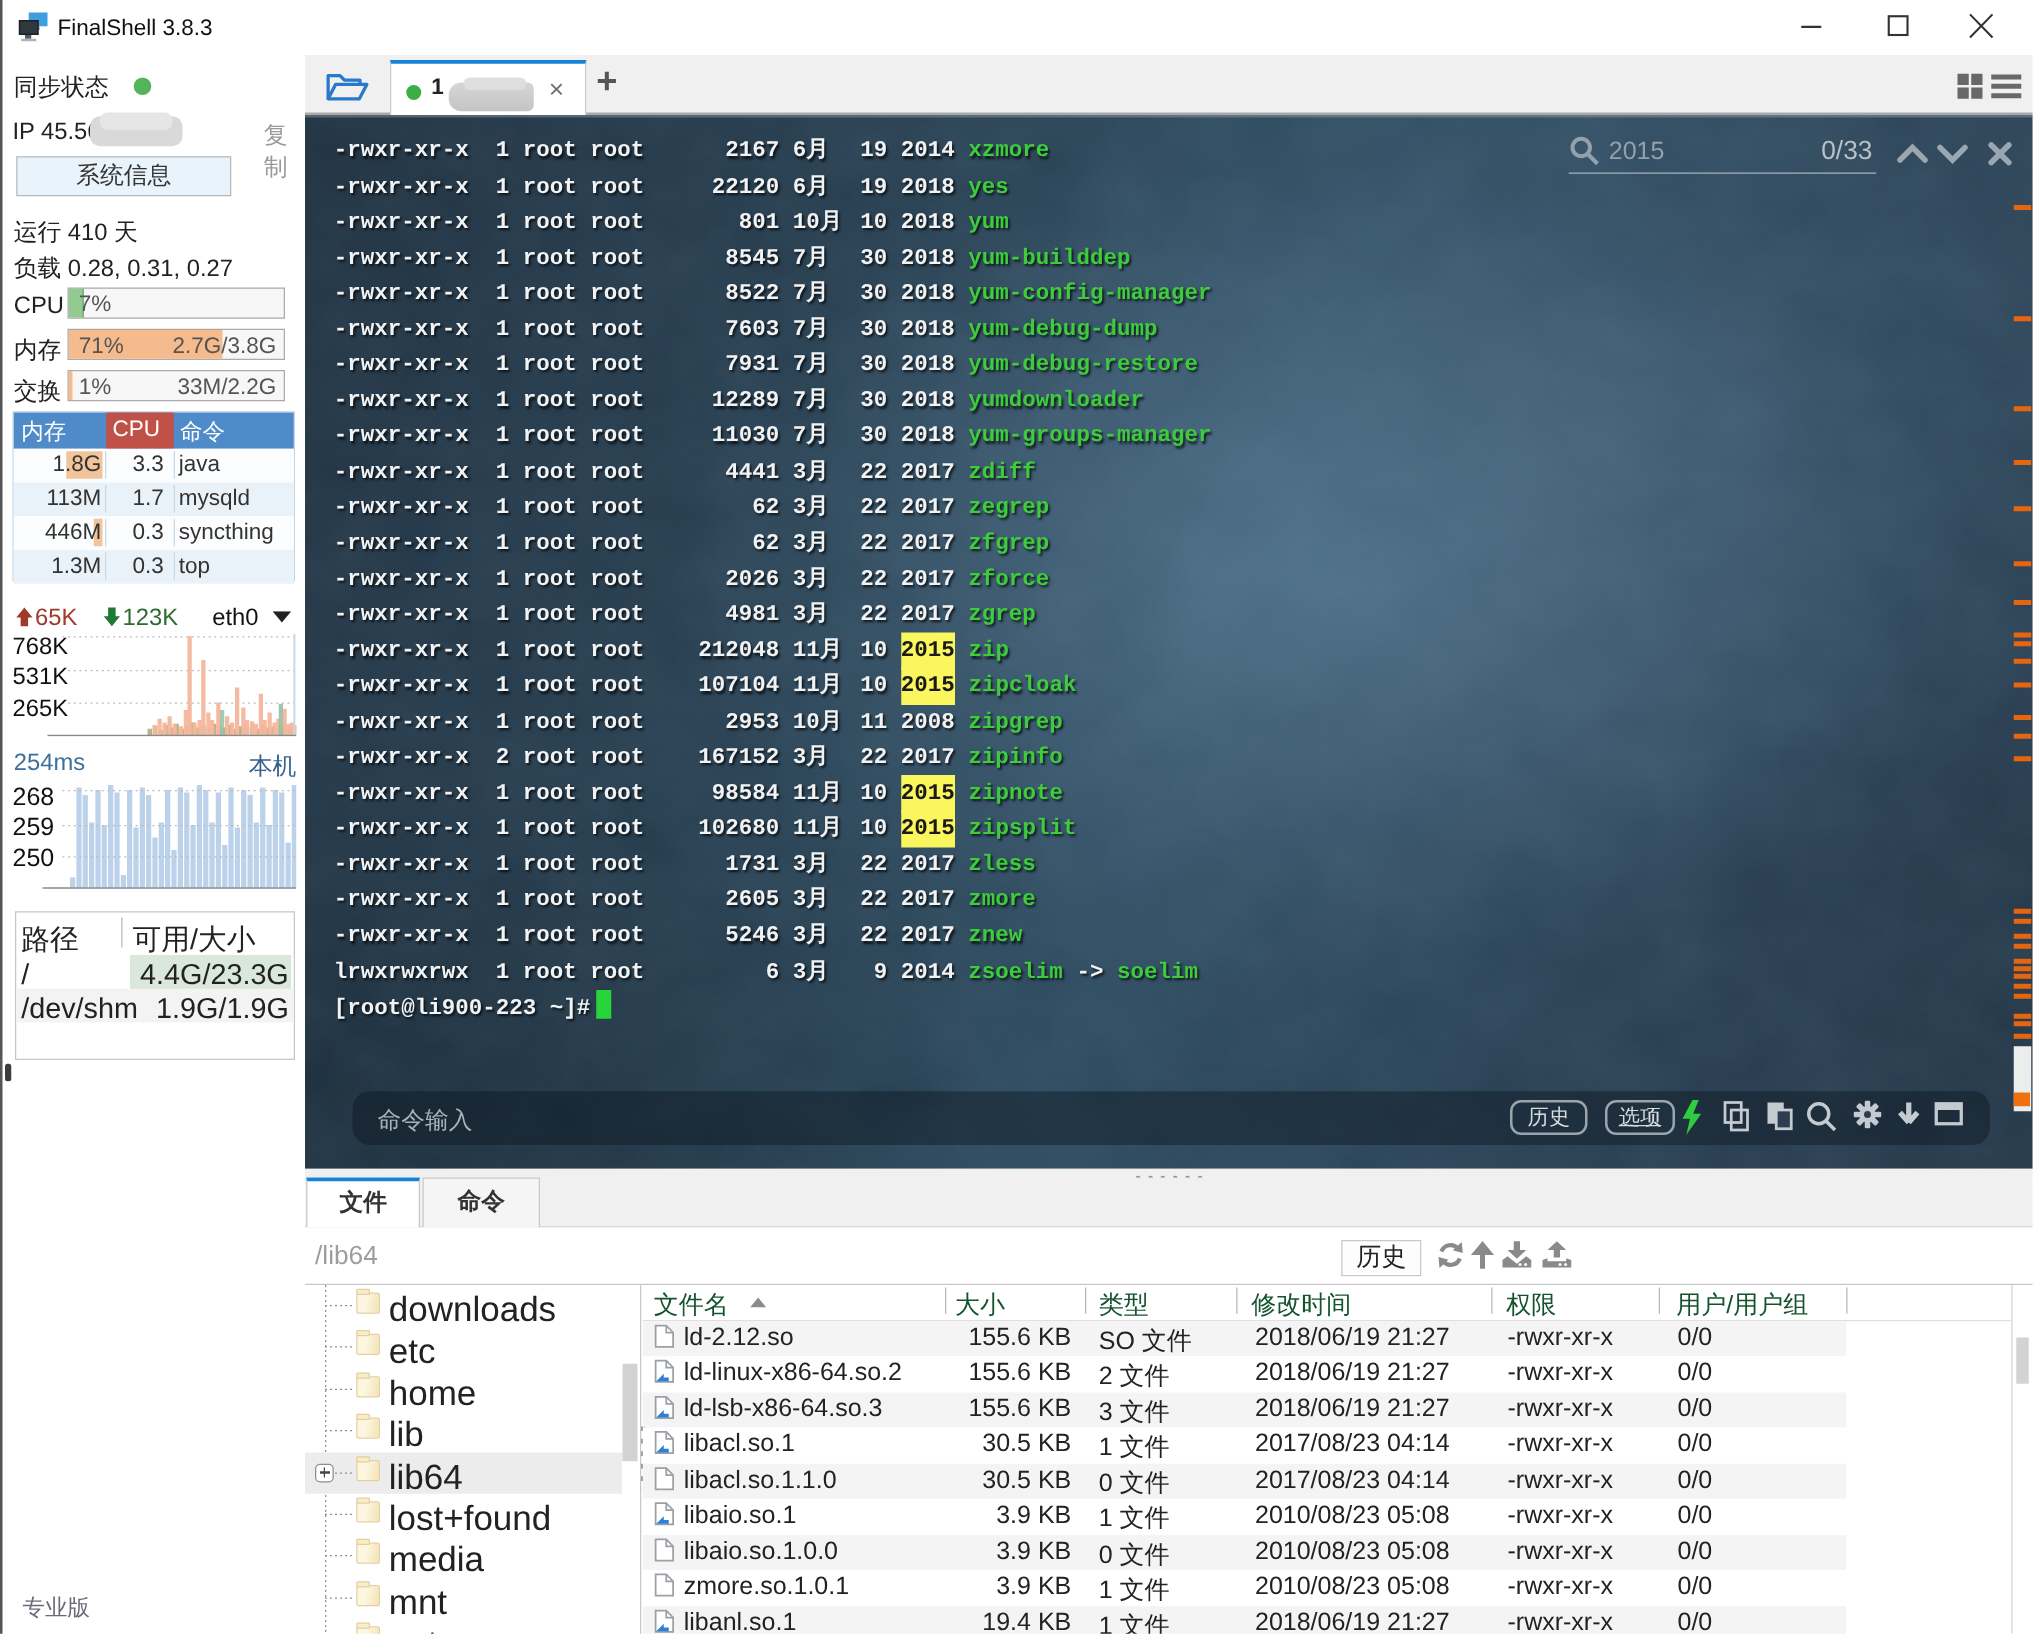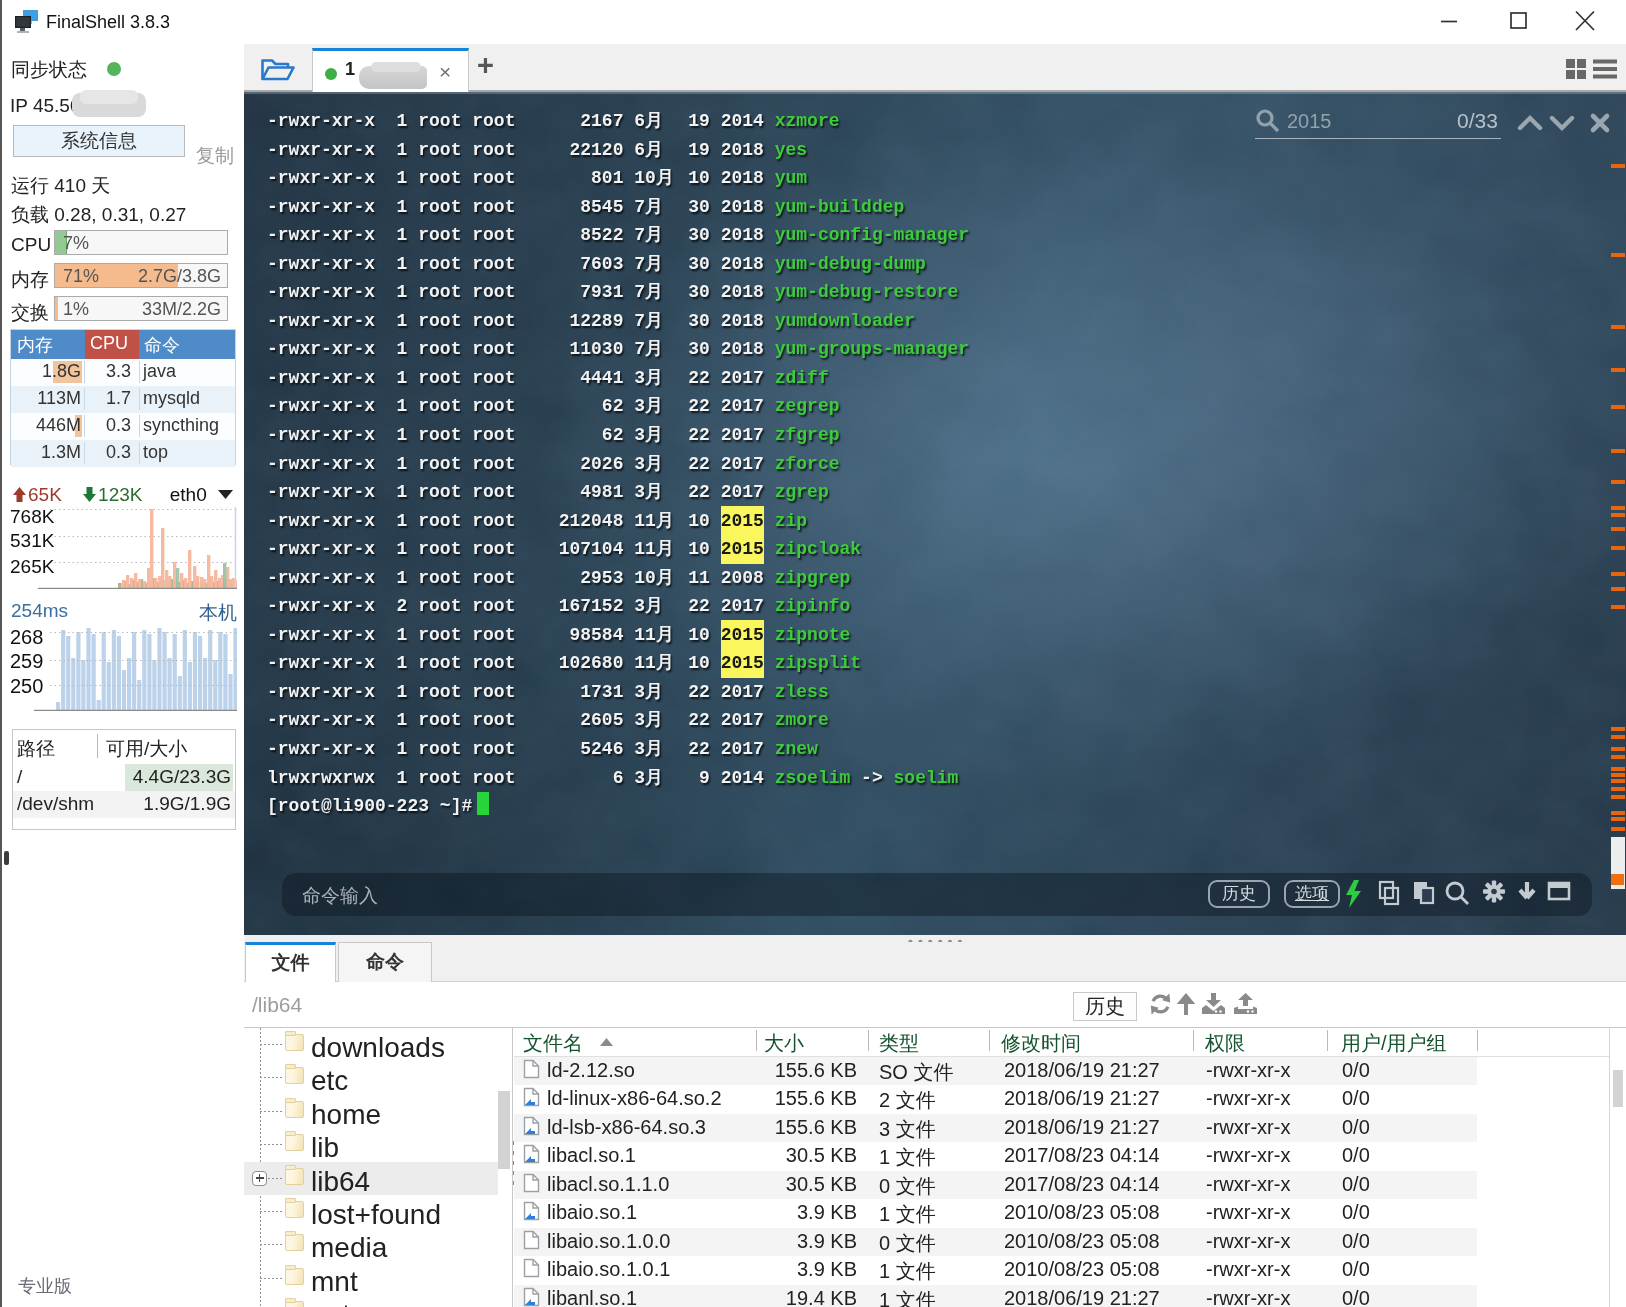--- a/index.html
+++ b/index.html
@@ -13,21 +13,21 @@
 #btnmin  { right:155px; }
 #btnmax  { right:85px; }
 #btncls  { right:19px; }
 
 #sidebar { position:absolute; left:2px; top:44px; width:240px; bottom:0; background:#fff; font-size:19px; color:#222; }
 #syncrow { position:absolute; left:7px; top:13px; }
 #syncdot { position:absolute; left:103px; top:18px; width:14px; height:14px; border-radius:50%; background:#55b35a; }
 #iprow { position:absolute; left:6px; top:51px; }
 #ipblur { position:absolute; left:68px; top:49px; width:74px; height:24px; background:#d9d9d9; border-radius:8px; }
 #ipblur2 { position:absolute; left:76px; top:46px; width:58px; height:14px; background:#e6e6e6; border-radius:6px; }
-#copybtn { position:absolute; left:192px; top:51px; color:#9a9a9a;margin-top:48px; }
+#copybtn { position:absolute; left:207px; top:51px; color:#9a9a9a; }
 #sysbtn { position:absolute; left:9px; top:81px; width:172px; height:32px; background:#e9f3fb; border:1px solid #b9b9b9; text-align:center; line-height:30px; color:#333; }
 #uptime { position:absolute; left:7px; top:129px; }
 #loadrow { position:absolute; left:7px; top:158px; }
 .blabel { position:absolute; left:7px; font-size:19px; color:#222; }
 .pbar { position:absolute; left:50px; width:174px; height:25px; border:1px solid #ababab; background:#f7f7f7; font-size:18px; color:#555; }
 .pfill { position:absolute; left:0; top:0; bottom:0; }
 .ptxt { position:absolute; left:8px; top:2px; }
 .ptxt2 { position:absolute; right:6px; top:2px; }
 
 #ptable { position:absolute; left:6px; top:285px; width:226px; height:136px; border:1px solid #c3d6e6; font-size:18px; }
@@ -41,21 +41,21 @@
 .pn { left:132px; }
 .mbar { position:absolute; background:#f2c49b; top:2px; height:22px; }
 .psep1 { position:absolute; left:73px; top:3px; bottom:3px; width:1px; background:#c8d8e4; }
 .psep2 { position:absolute; left:128px; top:3px; bottom:3px; width:1px; background:#c8d8e4; }
 
 #nethead { position:absolute; left:7px; top:440px; width:226px; height:20px; font-size:19px; }
 #netchart { position:absolute; left:6px; top:463px; }
 #pinghead { position:absolute; left:7px; top:556px; width:226px; font-size:19px; }
 #pingchart { position:absolute; left:6px; top:582px; }
 
-#dtable { position:absolute; left:8px; top:685px; width:224px; height:101px; border:1px solid #c6c6c6; font-size:19px; color:#222; }
+#dtable { position:absolute; left:8px; top:685px; width:224px; height:119px; border:1px solid #c6c6c6; font-size:23px; color:#222; }
 
 #edition { position:absolute; left:14px; bottom:9px; font-size:18px; color:#6b6b78; }
 #sbnotch { position:absolute; left:0px; top:807px; width:5px; height:14px; background:#3c3c3c; border-radius:2px; }
 
 #main { position:absolute; left:242px; top:44px; right:0; bottom:0; }
 #tabbar { position:absolute; left:0; top:0; right:0; height:48px; background:#f0f0f0; border-bottom:2px solid #a9a9a9; }
 #tab1 { position:absolute; left:68px; top:4px; width:157px; height:44px; background:#fff; border:1px solid #c9c9c9; border-bottom:none; border-top:3px solid #1583d7; }
 #tabdot { position:absolute; left:12px; top:17px; width:12px; height:12px; border-radius:50%; background:#3dae46; }
 #tabnum { position:absolute; left:32px; top:8px; font-size:18px; font-weight:bold; color:#222; }
 #tabblur { position:absolute; left:46px; top:15px; width:68px; height:23px; background:linear-gradient(#d6d6d6, #c4c4c4); border-radius:10px 5px 5px 10px; }
@@ -723,21 +723,21 @@
             <span class="fc3">0 文件</span>
             <span class="fc4">2010/08/23 05:08</span>
             <span class="fc5">-rwxr-xr-x</span>
             <span class="fc6">0/0</span>
           </div>
 <div class="frow" style="background:#ffffff">
 <span class="fic"><svg width="17" height="20" viewBox="0 0 17 20">
                 <path d="M1.5 1.5 H10 L15.5 7 V18.5 H1.5 Z" fill="#fff" stroke="#9aa0a6" stroke-width="1.4"></path>
                 <path d="M10 1.5 V7 H15.5" fill="none" stroke="#9aa0a6" stroke-width="1.4"></path>
               </svg></span>
-            <span class="fc1">libaio.so.1.0.1</span>
+            <span class="fc1">zmore.so.1.0.1</span>
             <span class="fc2">3.9 KB</span>
             <span class="fc3">1 文件</span>
             <span class="fc4">2010/08/23 05:08</span>
             <span class="fc5">-rwxr-xr-x</span>
             <span class="fc6">0/0</span>
           </div>
 <div class="frow" style="background:#f4f4f4">
 <span class="fic"><svg width="17" height="20" viewBox="0 0 17 20">
                 <path d="M1.5 1.5 H10 L15.5 7 V18.5 H1.5 Z" fill="#fff" stroke="#9aa0a6" stroke-width="1.4"></path>
                 <path d="M10 1.5 V7 H15.5" fill="none" stroke="#9aa0a6" stroke-width="1.4"></path>

